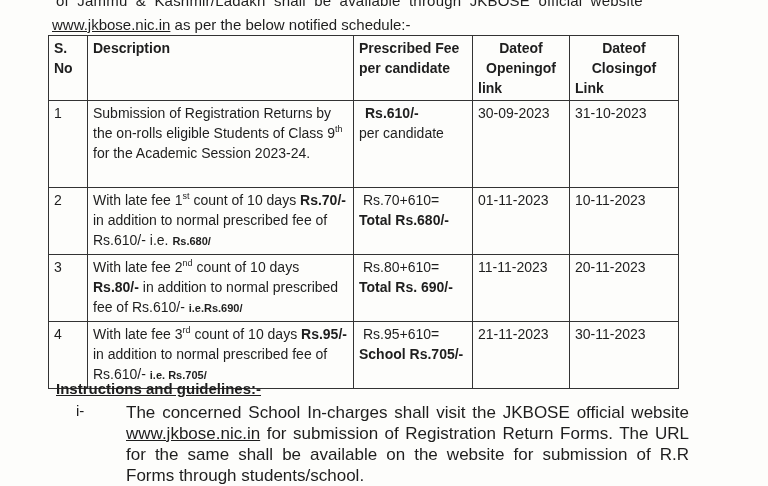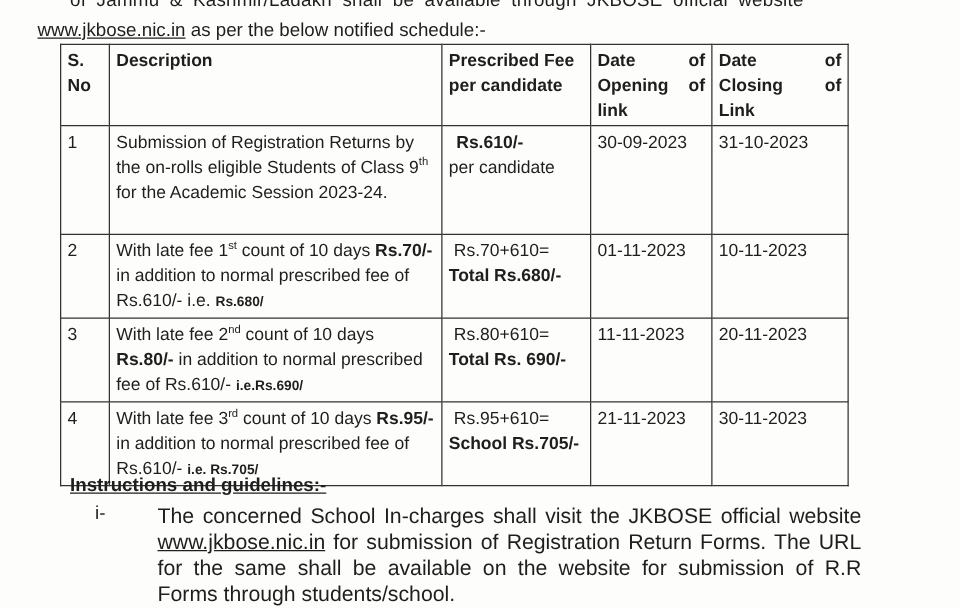--- a/index.html
+++ b/index.html
@@ -2,38 +2,38 @@
 <html><head>
 <meta charset="utf-8">
 <style>
   html, body { margin:0; padding:0; }
   body {
     width:768px; height:486px; overflow:hidden; background:#fdfdfb;
     font-family:"Liberation Sans", sans-serif; color:#1e1e1e; position:relative;
   }
   .line { position:absolute; white-space:nowrap; font-size:15px; }
   .intro1 { left:56px; top:-8px; word-spacing:4px; letter-spacing:0.2px; }
-  .intro2 { left:30px; top:16px; }
+  .intro2 { left:52px; top:16px; }
   .u { text-decoration:underline; }
   table.sched {
     position:absolute; left:48px; top:35px; border-collapse:collapse;
     font-size:14px; line-height:20px;
   }
   table.sched td, table.sched th {
     border:1.3px solid #333; vertical-align:top; padding:2px 5px;
     text-align:left; font-weight:normal;
   }
   th { font-weight:bold !important; }
   .c-no { width:28px; }
   .c-desc { width:255px; text-align:center; }
   .c-fee { width:108px; }
   .c-open { width:86px; }
   .c-close { width:98px; }
   .h-row th { height:56px; }
-  .split { display:flex; justify-content:space-between; }
+  .split { display:flex; justify-content:center; }
   .b { font-weight:bold; }
   .sm { font-size:11px; font-weight:bold; }
   .r1 td { height:82px; }
   .r2 td, .r3 td, .r4 td { height:62px; }
   sup { font-size:9px; line-height:0; }
   .instr-title { left:56px; top:380px; font-weight:bold; text-decoration:underline; }
   .instr-num { position:absolute; left:76px; top:402px; font-size:15px; }
   .instr-body {
     position:absolute; left:126px; top:402px; width:563px; font-size:17px;
     line-height:21px; text-align:justify;

